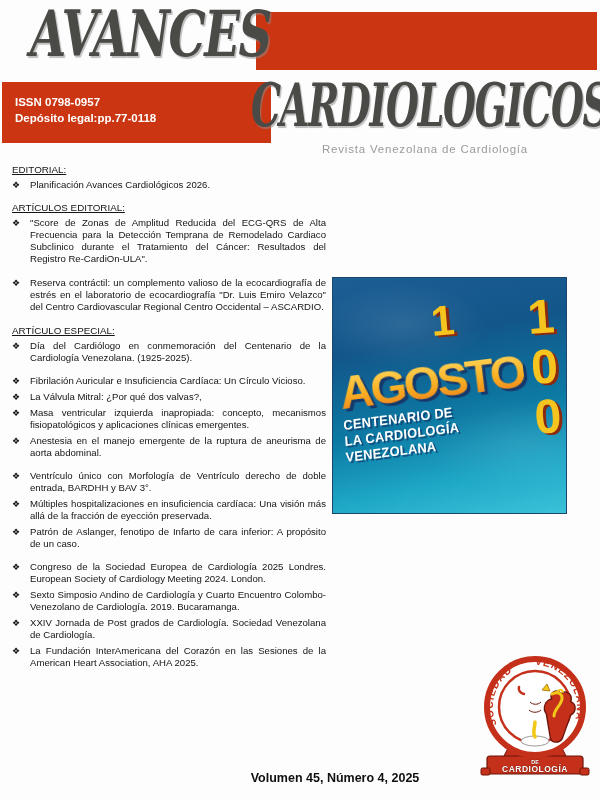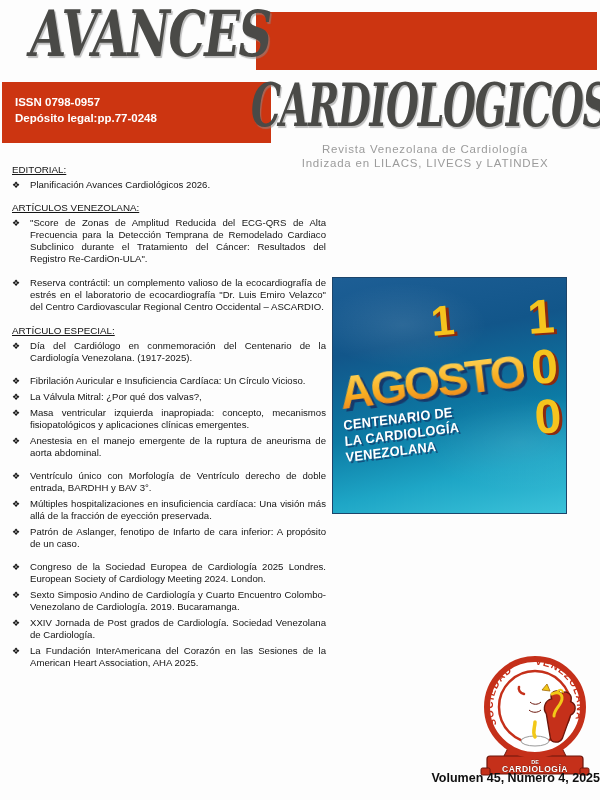--- a/index.html
+++ b/index.html
@@ -43,72 +43,71 @@
   .digit{font-weight:800;color:#f6c41e;text-shadow:3px 2px 0 #8c2a10;}
   .poster-digit-left{position:absolute;left:98px;top:22px;font-size:42px;line-height:42px;transform:rotate(-5deg);}
   .poster-digits-right{position:absolute;right:8px;top:14px;display:flex;flex-direction:column;
           align-items:center;transform:rotate(-4deg);}
   .poster-digits-right .digit{font-size:48px;line-height:50px;}
   .poster-caption{position:absolute;left:10px;top:140px;transform:rotate(-7deg) skewX(-3deg) scaleX(.95);
           transform-origin:left top;color:#fff;font-weight:800;font-size:13.5px;line-height:16px;
           letter-spacing:.3px;text-shadow:2px 2px 0 rgba(18,42,92,.6);white-space:nowrap;}
 
   
-  .volume-line{position:absolute;left:70px;top:771px;width:530px;text-align:right;
+  .volume-line{position:absolute;left:70px;top:771px;width:530px;text-align:center;
           font-weight:700;font-size:12.5px;color:#101010;}
 
   
   .svc-logo{position:absolute;left:472px;top:650px;width:126px;height:142px;}
 </style>
 </head>
 <body>
 
 <div class="red-bar-top"></div>
 <div class="brand-title title-avances">AVANCES</div>
 
 <div class="issn-block">
   <div>ISSN 0798-0957</div>
-  <div>Depósito legal:pp.77-0248</div>
+  <div>Depósito legal:pp.77-0118</div>
 </div>
 <div class="brand-title title-cardio">CARDIOLOGICOS</div>
 
 <div class="subtitle">
   <div>Revista Venezolana de Cardiología</div>
-  <div>Indizada en LILACS, LIVECS y LATINDEX</div>
 </div>
 
 <div class="toc">
     <div class="toc-section">
     <h3 class="toc-heading">EDITORIAL:</h3>
     <div>
         <div class="toc-item">
     <span class="toc-bullet">❖</span>
     <span class="toc-text">Planificación Avances Cardiológicos 2026.</span>
   </div>
       </div>
   </div>
     <div class="toc-section">
-    <h3 class="toc-heading">ARTÍCULOS VENEZOLANA:</h3>
+    <h3 class="toc-heading">ARTÍCULOS EDITORIAL:</h3>
     <div>
         <div class="toc-item">
     <span class="toc-bullet">❖</span>
     <span class="toc-text">"Score de Zonas de Amplitud Reducida del ECG-QRS de Alta Frecuencia para la Detección Temprana de Remodelado Cardiaco Subclinico durante el Tratamiento del Cáncer: Resultados del Registro Re-CardiOn-ULA".</span>
   </div>
         <div class="toc-item">
     <span class="toc-bullet">❖</span>
     <span class="toc-text">Reserva contráctil: un complemento valioso de la ecocardiografía de estrés en el laboratorio de ecocardiografía "Dr. Luis Emiro Velazco" del Centro Cardiovascular Regional Centro Occidental – ASCARDIO.</span>
   </div>
       </div>
   </div>
     <div class="toc-section">
     <h3 class="toc-heading">ARTÍCULO ESPECIAL:</h3>
     <div>
         <div class="toc-item">
     <span class="toc-bullet">❖</span>
-    <span class="toc-text">Día del Cardiólogo en conmemoración del Centenario de la Cardiología Venezolana.   (1917-2025).</span>
+    <span class="toc-text">Día del Cardiólogo en conmemoración del Centenario de la Cardiología Venezolana.   (1925-2025).</span>
   </div>
       </div>
   </div>
     <div class="toc-section">
     <div>
         <div class="toc-item">
     <span class="toc-bullet">❖</span>
     <span class="toc-text">Fibrilación Auricular e Insuficiencia Cardíaca: Un Círculo Vicioso.</span>
   </div>
         <div class="toc-item">

